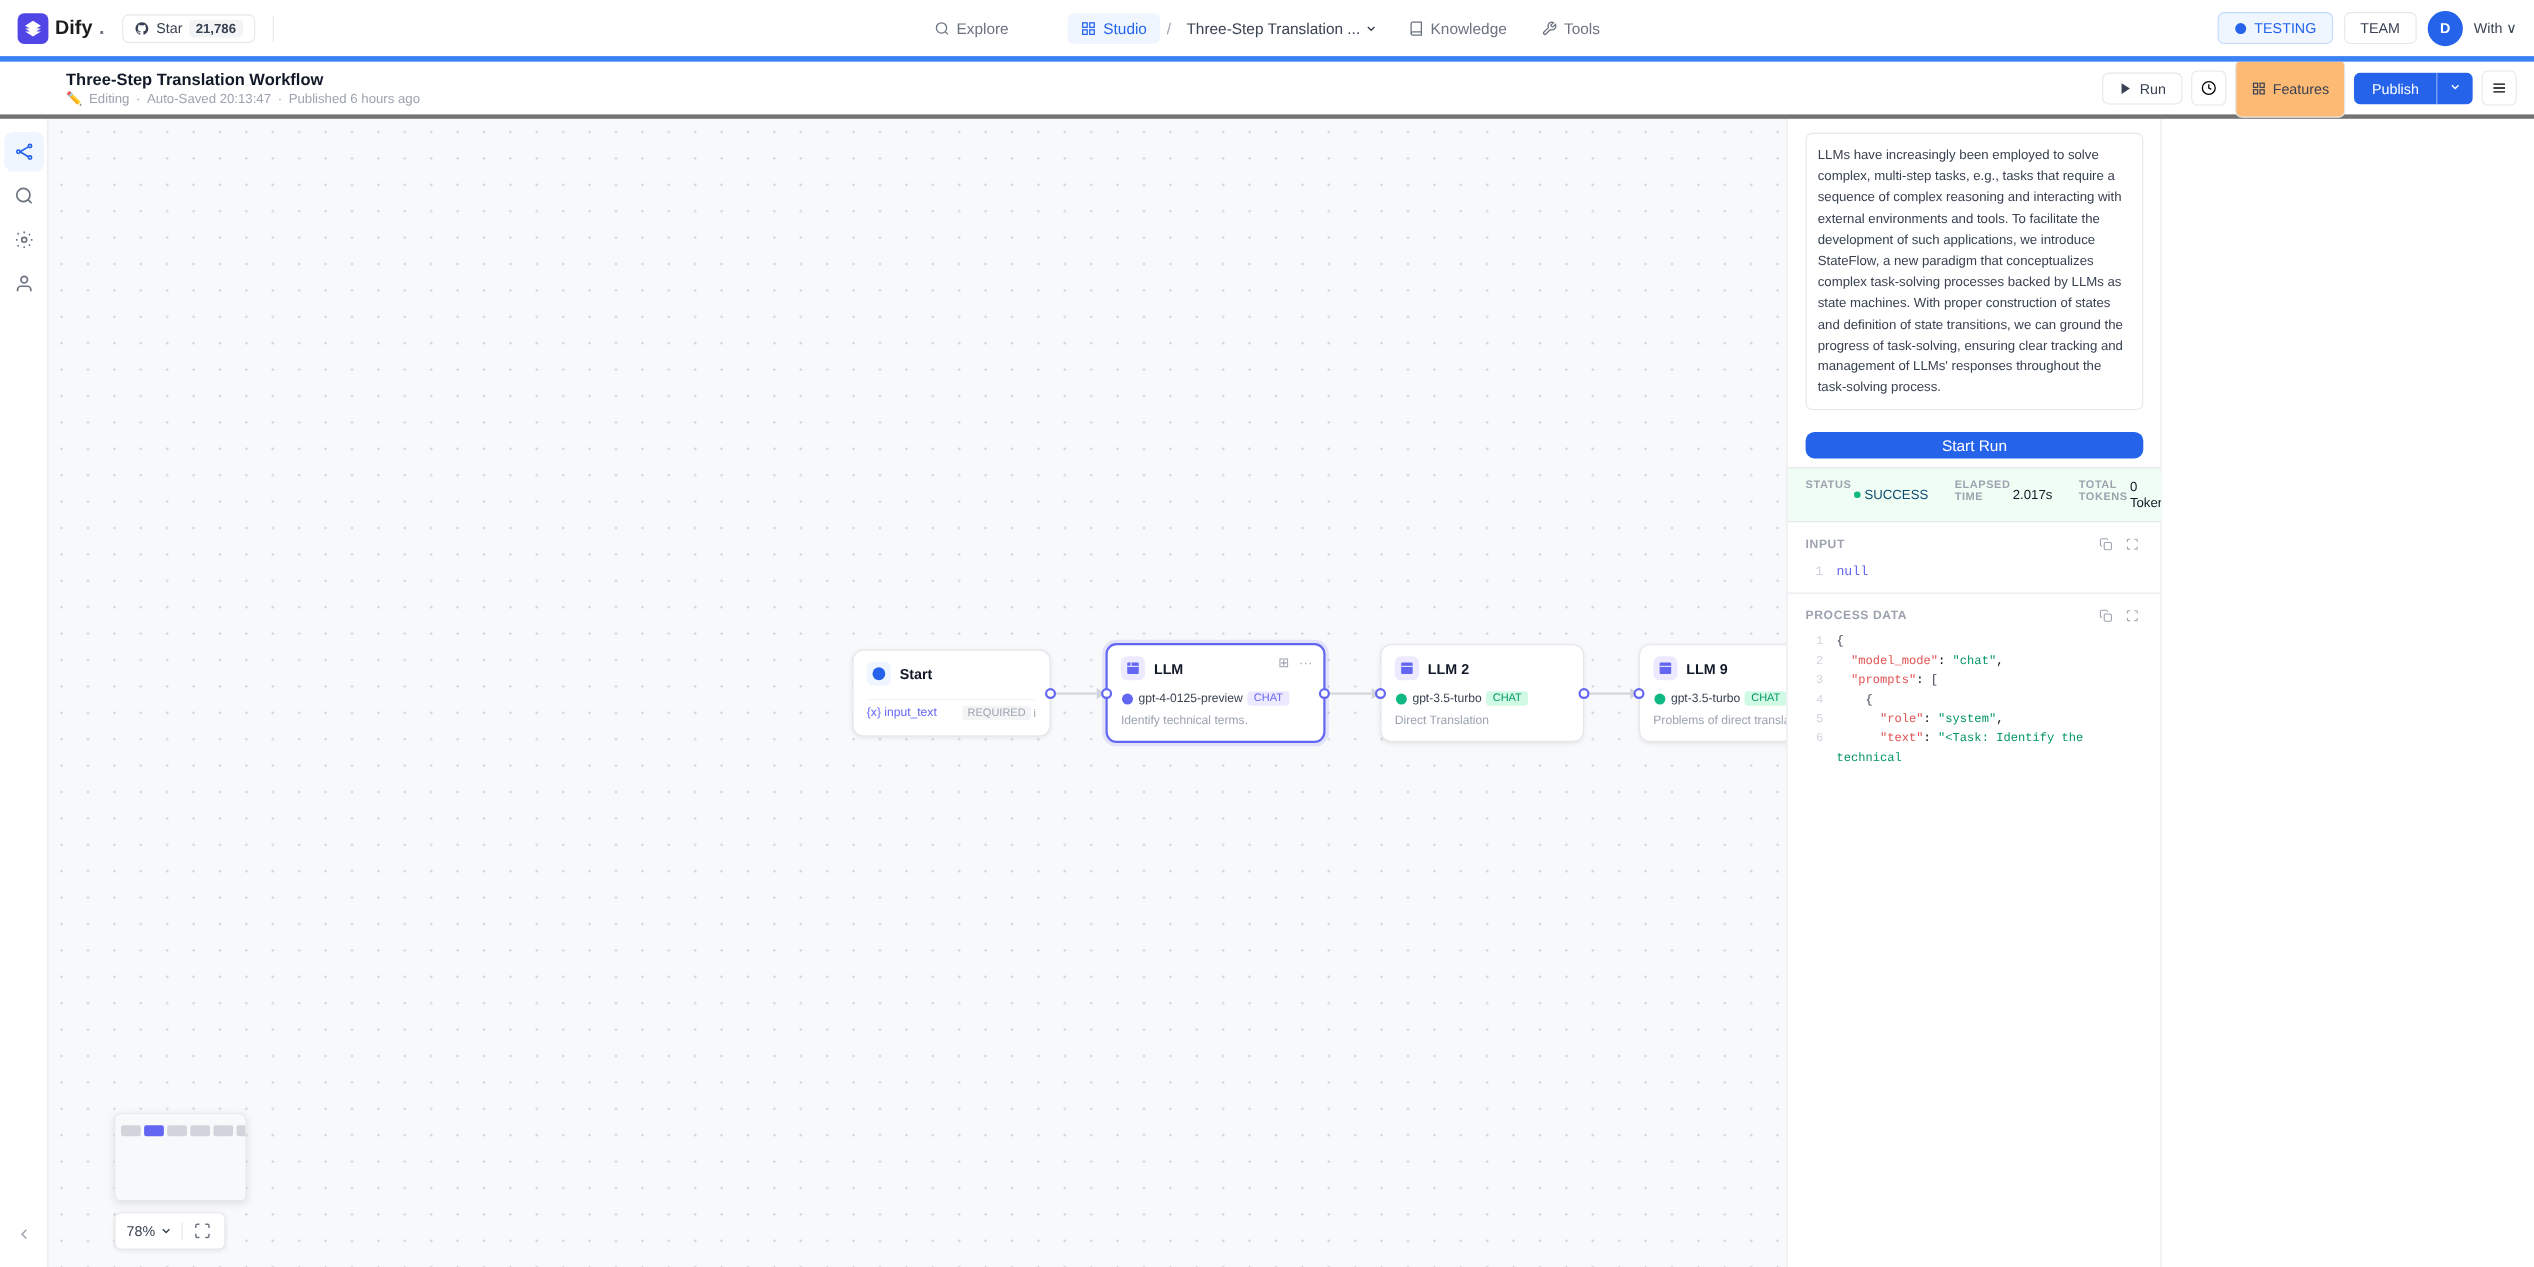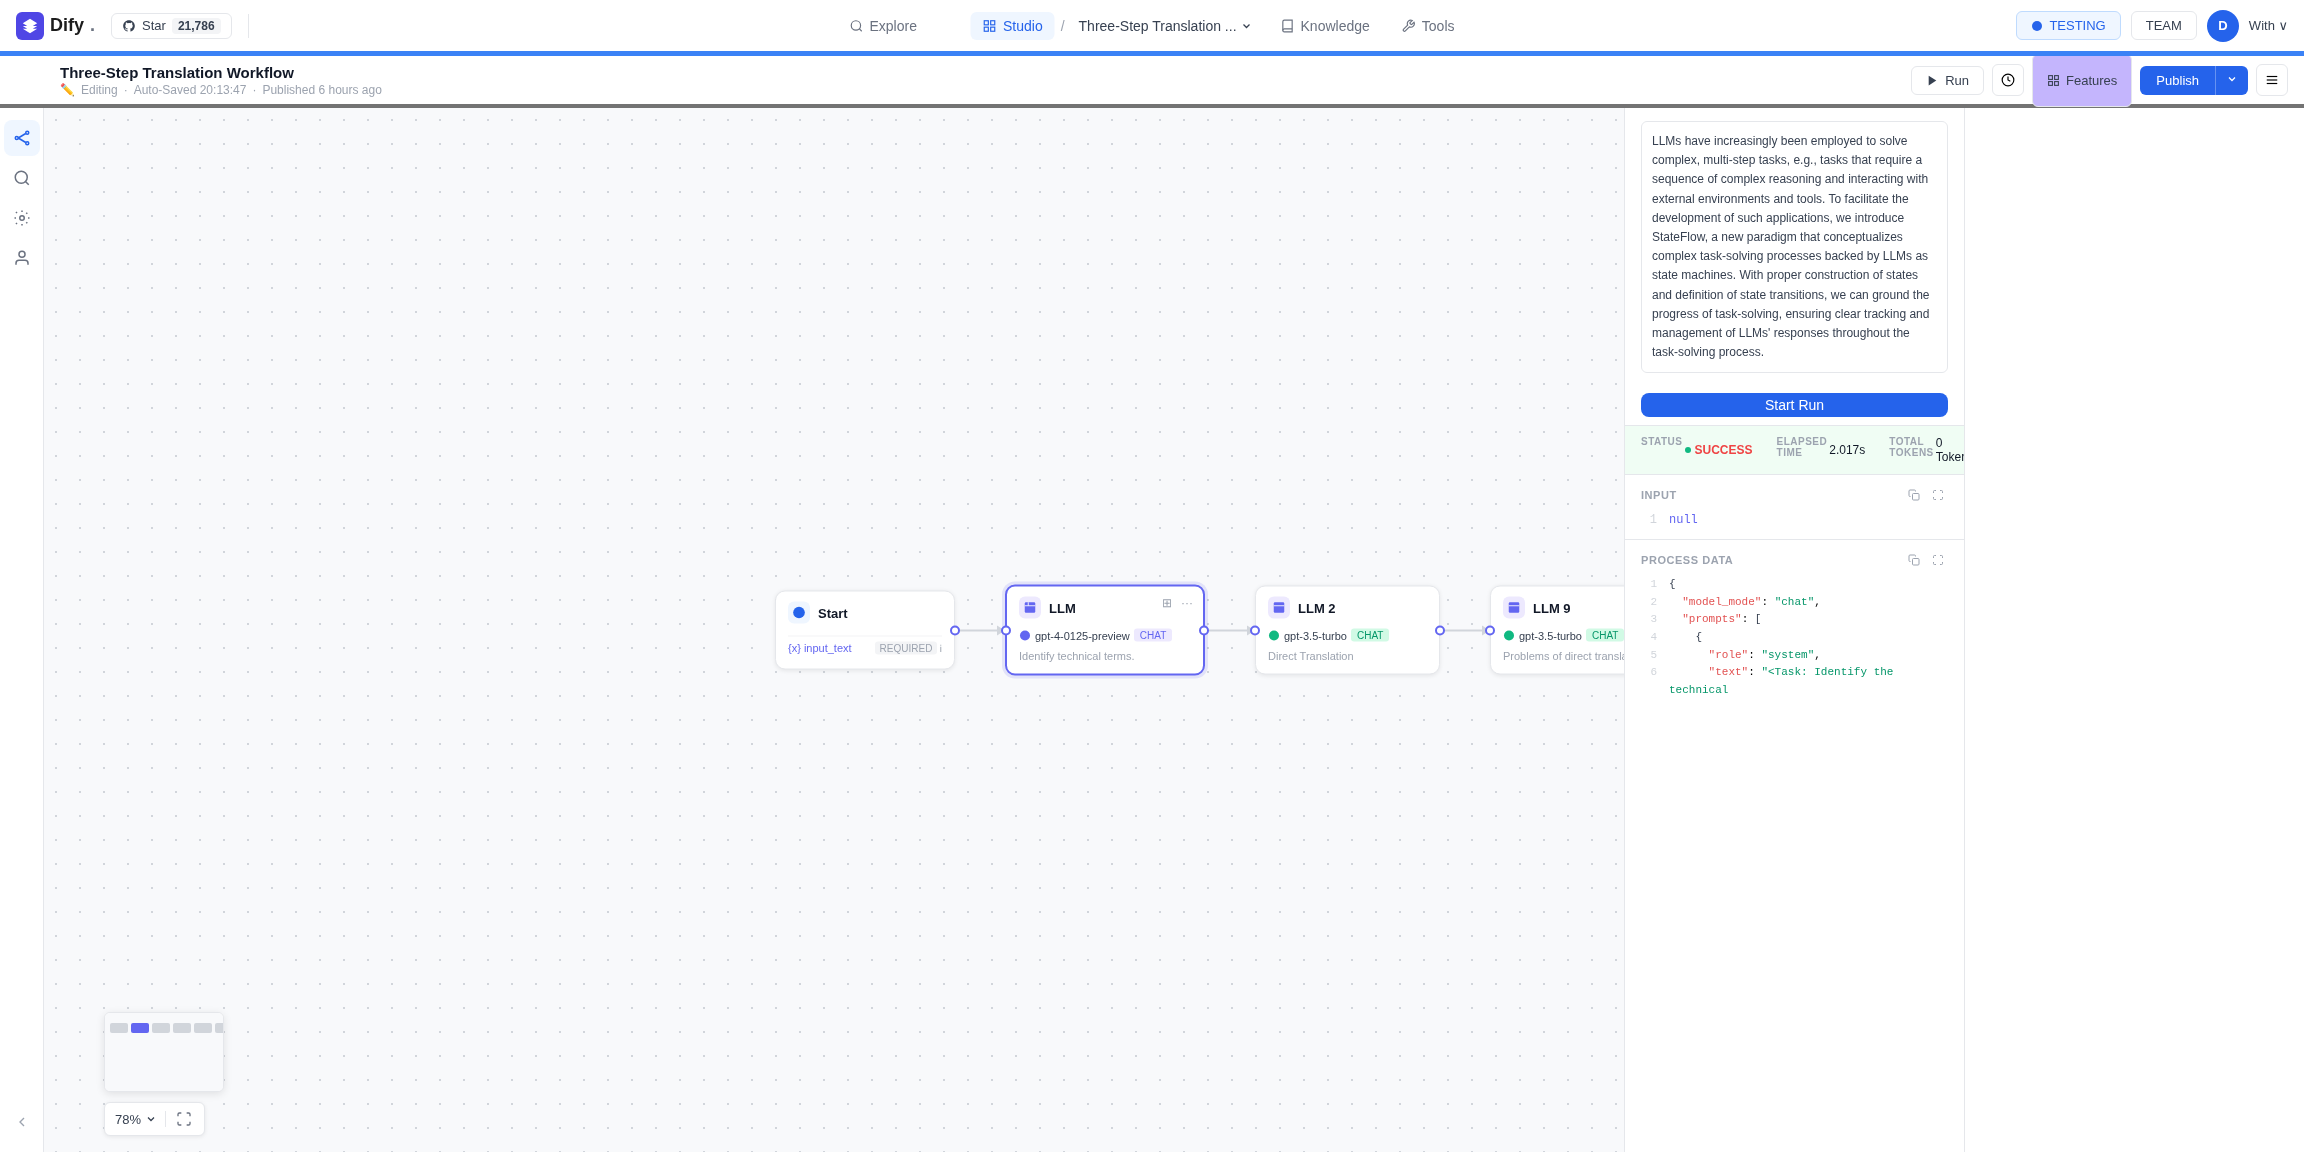--- a/index.html
+++ b/index.html
@@ -33,21 +33,21 @@
       display: flex; align-items: center; justify-content: space-between;
       height: 52px; background: #fff; border-bottom: 4px solid #737373;
       padding: 0 16px 0 60px; z-index: 99; position: relative;
     }
     .sub-header-left { display: flex; flex-direction: column; gap: 2px; }
     .workflow-title { font-size: 15px; font-weight: 600; color: #111827; }
     .workflow-meta { display: flex; align-items: center; gap: 6px; font-size: 12px; color: #9ca3af; }
     .sub-header-right { display: flex; align-items: center; gap: 8px; }
     .run-btn { display: flex; align-items: center; gap: 6px; padding: 6px 14px; border: 1px solid #e5e7eb; border-radius: 6px; font-size: 13px; color: #374151; cursor: pointer; background: white; }
     .clock-btn { width: 32px; height: 32px; display: flex; align-items: center; justify-content: center; border: 1px solid #e5e7eb; border-radius: 6px; cursor: pointer; background: white; }
-    .features-btn { display: flex; align-items: center; gap: 6px; padding: 18px 14px; border: 1px solid #e5e7eb; border-radius: 6px; font-size: 13px; color: #374151; cursor: pointer; background: #c4b5fd; }
+    .features-btn { display: flex; align-items: center; gap: 6px; padding: 18px 14px; border: 1px solid #e5e7eb; border-radius: 6px; font-size: 13px; color: #374151; cursor: pointer; background: #fdba74; }
     .publish-btn { display: flex; align-items: center; gap: 0; border-radius: 6px; overflow: hidden; font-size: 13px; font-weight: 500; }
     .publish-main { padding: 7px 16px; background: #2563eb; color: white; cursor: pointer; }
     .publish-arrow { padding: 7px 10px; background: #2563eb; color: white; cursor: pointer; border-left: 1px solid rgba(255,255,255,0.3); }
     .settings-btn { width: 32px; height: 32px; display: flex; align-items: center; justify-content: center; border: 1px solid #e5e7eb; border-radius: 6px; cursor: pointer; background: white; }
 
     
     .left-sidebar {
       position: absolute; left: 0; top: 108px; width: 44px;
       background: #fff; border-right: 1px solid #e5e7eb;
       height: calc(100% - 108px); display: flex; flex-direction: column;
@@ -135,21 +135,21 @@
     .variable-row { display: flex; align-items: flex-start; gap: 8px; margin-bottom: 8px; }
     .variable-badge { display: flex; align-items: center; gap: 4px; font-size: 12px; color: #6b7280; white-space: nowrap; }
     .variable-tag { background: #ede9fe; color: #7c3aed; font-size: 11px; padding: 1px 6px; border-radius: 3px; }
     .variable-text { font-size: 12px; color: #374151; line-height: 1.6; padding: 0 16px 12px; }
     .start-run-btn { margin: 8px 16px; padding: 4px; background: #2563eb; color: white; border-radius: 8px; font-size: 14px; font-weight: 500; text-align: center; cursor: pointer; }
     .status-section { padding: 10px 16px; background: #f0fdf4; border-top: 1px solid #e5e7eb; border-bottom: 1px solid #e5e7eb; display: flex; gap: 24px; }
     .status-col { display: flex; flex-direction: row; gap: 2px; }
     .status-col-label { font-size: 10px; font-weight: 600; color: #9ca3af; letter-spacing: 0.05em; }
     .status-val { font-size: 12px; color: #111827; display: flex; align-items: center; gap: 4px; }
     .status-dot { width: 6px; height: 6px; border-radius: 50%; background: #10b981; }
-    .status-success { color: #ef4444; font-weight: 700; }
+    .status-success { color: #0c4a6e; font-weight: 400; }
     .input-section { padding: 10px 16px; border-bottom: 1px solid #e5e7eb; }
     .input-section-header { display: flex; align-items: center; justify-content: space-between; margin-bottom: 6px; }
     .section-title { font-size: 11px; font-weight: 600; color: #9ca3af; letter-spacing: 0.05em; }
     .section-icons { display: flex; gap: 4px; }
     .section-icon-btn { width: 20px; height: 20px; display: flex; align-items: center; justify-content: center; color: #9ca3af; cursor: pointer; font-size: 12px; }
     .code-area { font-family: 'Courier New', monospace; font-size: 12px; color: #374151; line-height: 1.5; }
     .code-line { display: flex; gap: 12px; }
     .line-num { color: #d1d5db; width: 16px; text-align: right; flex-shrink: 0; }
     .line-content { color: #374151; }
     .line-content.null-val { color: #6366f1; }

